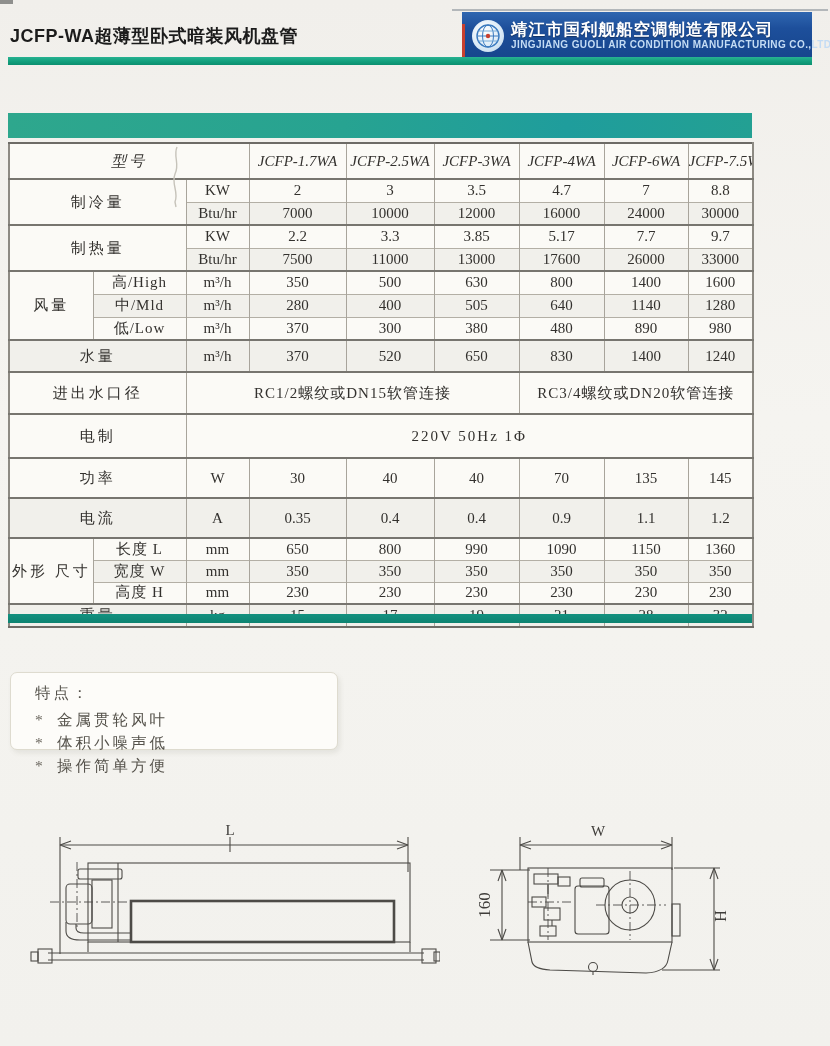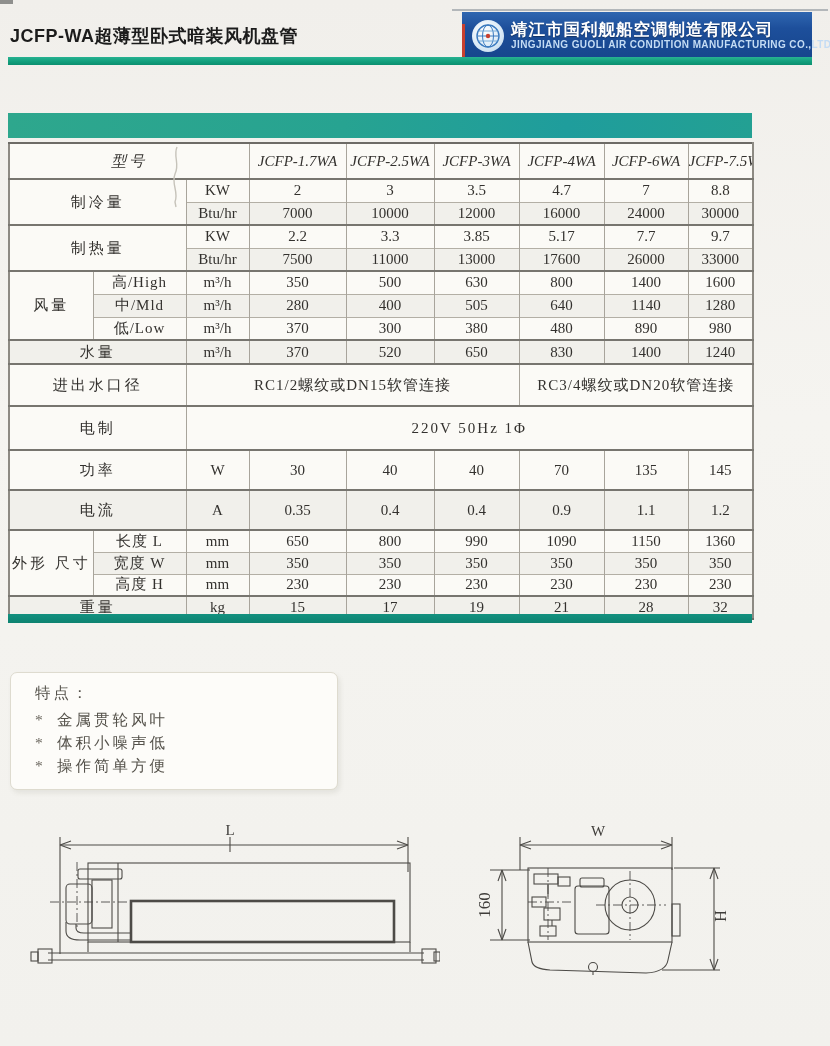--- a/index.html
+++ b/index.html
@@ -32,25 +32,25 @@
   tr.major td{border-top:2px solid #77756f;}
   tr.minor td{border-top:1px solid #b3afa5;text-align:center;}
   tr.shade td{background:#f1f0eb;}
   td.lab{text-align:left;padding-left:12px;letter-spacing:3px;}
   td.lab2{white-space:pre-line;line-height:1.5;letter-spacing:3px;text-align:center;}
   td.sub{letter-spacing:1px;font-size:14.5px;}
   td.unit{font-size:14.5px;}
   td.model{font-size:13.5px;}
   td.ps{text-align:left;padding-left:130px;letter-spacing:2px;}
   td.span-c{letter-spacing:1px;font-size:14.5px;margin-top:20px;}
-  tr.h25{height:36px;font-style:italic;} tr.h23{height:23px;} tr.h32{height:24px;margin-left:24px;} tr.h42{height:42px;}
+  tr.h25{height:36px;font-style:italic;} tr.h23{height:23px;} tr.h32{height:32px;margin-left:24px;} tr.h42{height:42px;}
   tr.h44{height:44px;} tr.h40{height:40px;} tr.h22{height:22px;}
 
   
-  .features{left:10px;top:672px;width:328px;height:118px;background:#fdfcf9;border:1px solid #deDBcf;border-radius:7px;
+  .features{left:10px;top:672px;width:328px;height:78px;background:#fdfcf9;border:1px solid #deDBcf;border-radius:7px;
     box-shadow:2px 3px 5px rgba(90,85,70,.10);padding:10px 18px 0 24px;box-sizing:border-box;
     font-family:"Liberation Serif","DejaVu Serif",serif;color:#55524b;}
   .features .ft-title{font-size:15.5px;letter-spacing:3px;margin-bottom:4px;}
   .features ul{list-style:none;margin:0;padding:0;}
   .features li{font-size:15.5px;letter-spacing:3px;line-height:23px;}
   .features li .bullet{display:inline-block;width:22px;letter-spacing:0;color:#6b675f;}
 
   
   svg text{font-family:"Liberation Serif","DejaVu Serif",serif;fill:#3f3d3a;}
   .drawL{left:30px;top:812px;}

